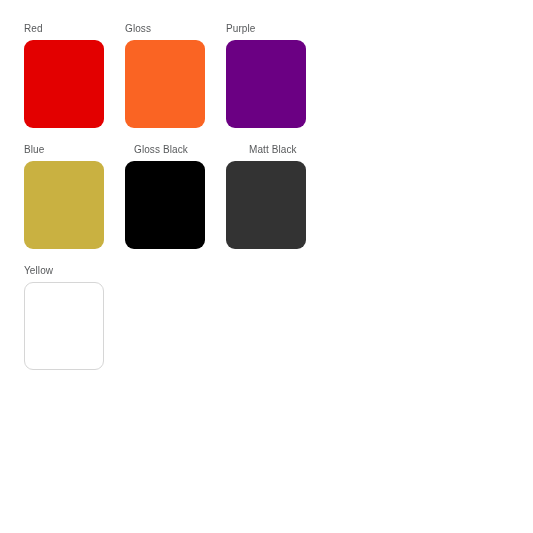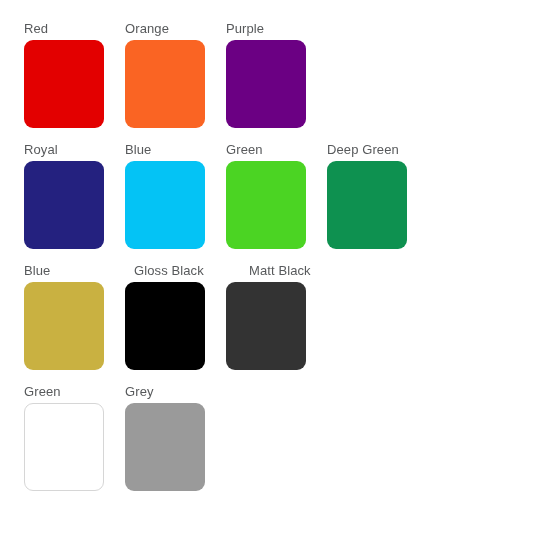--- a/index.html
+++ b/index.html
@@ -32,21 +32,21 @@
 
   .swatch-cell {
     width: 80px;
     margin-right: 21px;
     display: flex;
     flex-direction: column;
     align-items: flex-start;
   }
 
   .swatch-label {
-    font-size: 13px;
+    font-size: 10px;
     line-height: 13px;
     color: #57595b;
     letter-spacing: 0.1px;
     margin-bottom: 5px;
     white-space: nowrap;
   }
 
   .swatch-chip {
     width: 80px;
     height: 88px;
@@ -62,63 +62,41 @@
 </head>
 <body>
 
 <div id="swatch-board" style="background: rgb(255, 255, 255);">
     <div class="swatch-row">
       <div class="swatch-cell">
         <div class="swatch-label" style="color: rgb(87, 89, 91);">Red</div>
         <div class="swatch-chip" style="background: rgb(227, 0, 0); width: 80px; height: 88px; border-radius: 9px;"></div>
       </div>
       <div class="swatch-cell">
-        <div class="swatch-label" style="color: rgb(87, 89, 91);">Orange</div>
+        <div class="swatch-label" style="color: rgb(87, 89, 91);">Gloss</div>
         <div class="swatch-chip" style="background: rgb(250, 100, 35); width: 80px; height: 88px; border-radius: 9px;"></div>
       </div>
       <div class="swatch-cell">
         <div class="swatch-label" style="color: rgb(87, 89, 91); text-align: right;">Purple</div>
         <div class="swatch-chip" style="background: rgb(107, 0, 131); width: 80px; height: 88px; border-radius: 9px;"></div>
-      </div>
-    </div>
-    <div class="swatch-row">
-      <div class="swatch-cell">
-        <div class="swatch-label" style="color: rgb(87, 89, 91);">Royal</div>
-        <div class="swatch-chip" style="background: rgb(36, 33, 127); width: 80px; height: 88px; border-radius: 9px;"></div>
-      </div>
-      <div class="swatch-cell">
-        <div class="swatch-label" style="color: rgb(87, 89, 91);">Blue</div>
-        <div class="swatch-chip" style="background: rgb(4, 195, 245); width: 80px; height: 88px; border-radius: 9px;"></div>
-      </div>
-      <div class="swatch-cell">
-        <div class="swatch-label" style="color: rgb(87, 89, 91);">Green</div>
-        <div class="swatch-chip" style="background: rgb(75, 212, 35); width: 80px; height: 88px; border-radius: 9px;"></div>
-      </div>
-      <div class="swatch-cell">
-        <div class="swatch-label" style="color: rgb(87, 89, 91);">Deep Green</div>
-        <div class="swatch-chip" style="background: rgb(14, 145, 80); width: 80px; height: 88px; border-radius: 9px;"></div>
       </div>
     </div>
     <div class="swatch-row">
       <div class="swatch-cell">
         <div class="swatch-label" style="color: rgb(87, 89, 91);">Blue</div>
         <div class="swatch-chip" style="background: rgb(201, 177, 65); width: 80px; height: 88px; border-radius: 9px;"></div>
       </div>
       <div class="swatch-cell">
         <div class="swatch-label" style="color: rgb(87, 89, 91); margin-left: 9px;">Gloss Black</div>
         <div class="swatch-chip" style="background: rgb(0, 0, 0); width: 80px; height: 88px; border-radius: 9px;"></div>
       </div>
       <div class="swatch-cell">
         <div class="swatch-label" style="color: rgb(87, 89, 91); padding-left: 23px;">Matt Black</div>
         <div class="swatch-chip" style="background: rgb(51, 51, 51); width: 80px; height: 88px; border-radius: 9px;"></div>
       </div>
     </div>
     <div class="swatch-row">
       <div class="swatch-cell">
-        <div class="swatch-label" style="color: rgb(87, 89, 91);">Green</div>
+        <div class="swatch-label" style="color: rgb(87, 89, 91);">Yellow</div>
         <div class="swatch-chip has-outline" style="background: rgb(255, 255, 255); width: 80px; height: 88px; border-radius: 9px; border: 1px solid rgb(214, 214, 214);"></div>
-      </div>
-      <div class="swatch-cell">
-        <div class="swatch-label" style="color: rgb(87, 89, 91);">Grey</div>
-        <div class="swatch-chip" style="background: rgb(154, 154, 154); width: 80px; height: 88px; border-radius: 9px;"></div>
       </div>
     </div>
   </div>
 
 </body></html>

